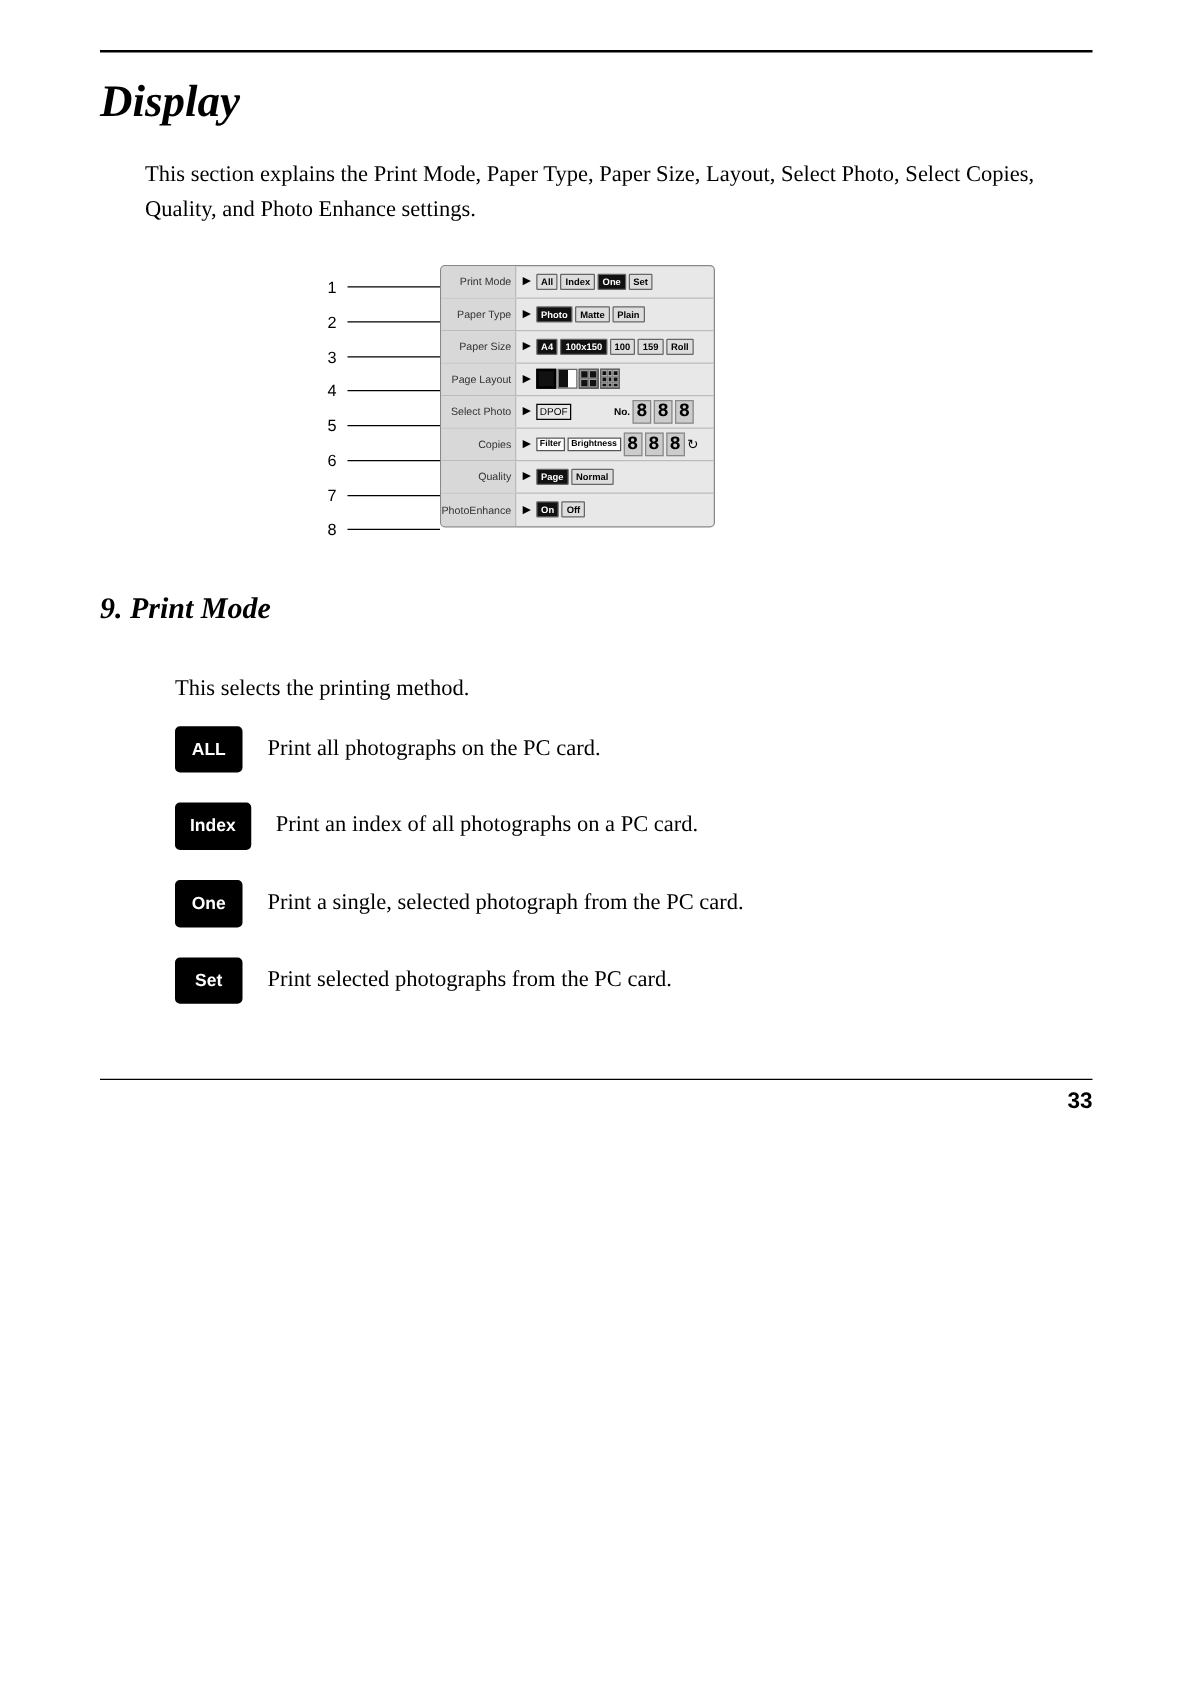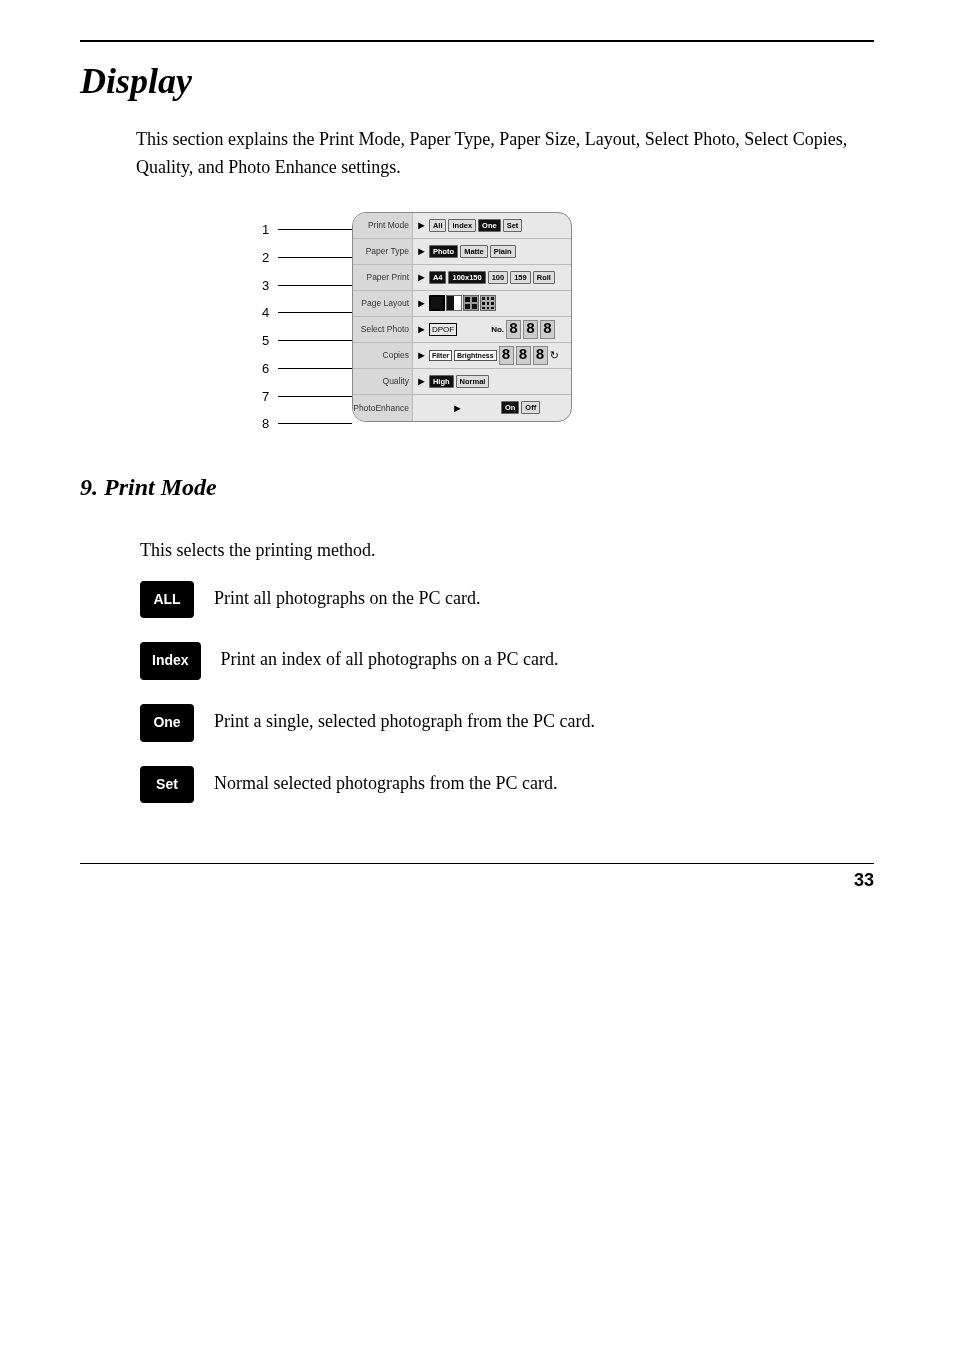--- a/index.html
+++ b/index.html
@@ -22,21 +22,21 @@
     .page-title {
       font-family: Georgia, serif;
       font-style: italic;
       font-size: 36px;
       font-weight: bold;
       margin-bottom: 24px;
     }
     .intro-text {
       font-size: 18px;
       line-height: 1.55;
-      margin-left: 56px;
+      margin-left: 36px;
       margin-bottom: 30px;
     }
     
     .diagram-container {
       display: flex;
       justify-content: center;
       margin-bottom: 36px;
     }
     .diagram {
       position: relative;
@@ -92,35 +92,34 @@
     .page-number {
       text-align: right;
       font-size: 18px;
       font-weight: bold;
       font-family: Arial, sans-serif;
       margin-top: 6px;
     }
     
     .screen-wrapper {
       border: 1.5px solid #888;
-      border-radius: 14px;
+      border-radius: 4px;
       background: #e8e8e8;
       overflow: hidden;
       width: 220px;
     }
     .screen-row {
       display: flex;
       align-items: center;
       height: 26px;
       border-bottom: 1px solid #bbb;
       padding: 0;
     }
     .screen-row:last-child {
       border-bottom: none;
-      gap: 36px;
     }
     .s-label {
       font-size: 8.5px;
       font-family: Arial, sans-serif;
       color: #333;
       width: 60px;
       min-width: 60px;
       text-align: right;
       padding-right: 3px;
       background: #d8d8d8;
@@ -291,21 +290,21 @@
             <div class="s-label">Paper Type</div>
             <span class="s-arrow">►</span>
             <div class="s-content">
               <span class="sb sb-dark">Photo</span>
               <span class="sb sb-light">Matte</span>
               <span class="sb sb-light">Plain</span>
             </div>
           </div>
 
           <div class="screen-row">
-            <div class="s-label">Paper Print</div>
+            <div class="s-label">Paper Size</div>
             <span class="s-arrow">►</span>
             <div class="s-content">
               <span class="sb sb-dark">A4</span>
               <span class="sb sb-dark">100x150</span>
               <span class="sb sb-light">100</span>
               <span class="sb sb-light">159</span>
               <span class="sb sb-light">Roll</span>
             </div>
           </div>
 
@@ -359,21 +358,21 @@
               <span class="seg">8</span>
               <span class="seg">8</span>
               <span style="font-size:11px;">↻</span>
             </div>
           </div>
 
           <div class="screen-row">
             <div class="s-label">Quality</div>
             <span class="s-arrow">►</span>
             <div class="s-content">
-              <span class="sb sb-dark">High</span>
+              <span class="sb sb-dark">Page</span>
               <span class="sb sb-light">Normal</span>
             </div>
           </div>
 
           <div class="screen-row">
             <div class="s-label">PhotoEnhance</div>
             <span class="s-arrow">►</span>
             <div class="s-content">
               <span class="sb sb-dark">On</span>
               <span class="sb sb-light">Off</span>
@@ -400,21 +399,21 @@
       <span class="btn-desc-text">Print an index of all photographs on a PC card.</span>
     </div>
 
     <div class="btn-desc-row">
       <div class="big-btn">One</div>
       <span class="btn-desc-text">Print a single, selected photograph from the PC card.</span>
     </div>
 
     <div class="btn-desc-row">
       <div class="big-btn">Set</div>
-      <span class="btn-desc-text">Normal selected photographs from the PC card.</span>
+      <span class="btn-desc-text">Print selected photographs from the PC card.</span>
     </div>
 
   </div>
 
   <div class="bottom-rule"></div>
   <div class="page-number">33</div>
 
 </div>
 
 </body></html>

